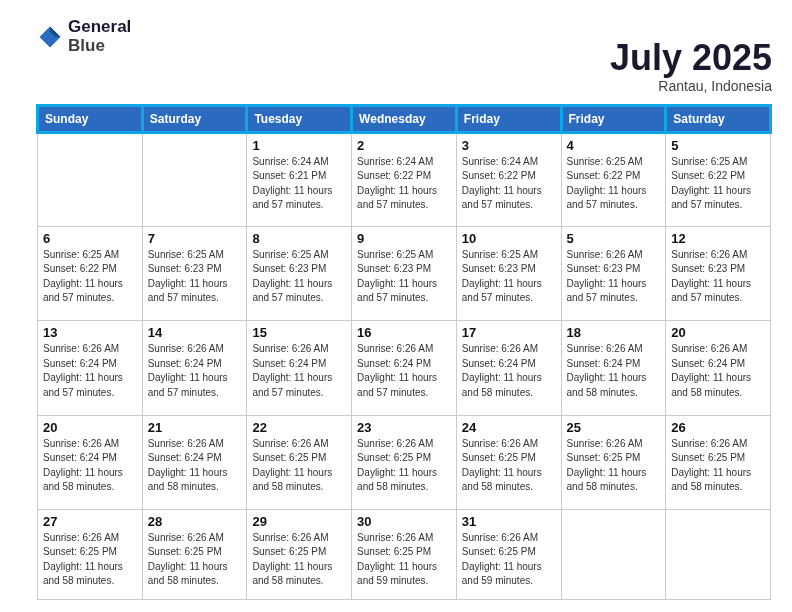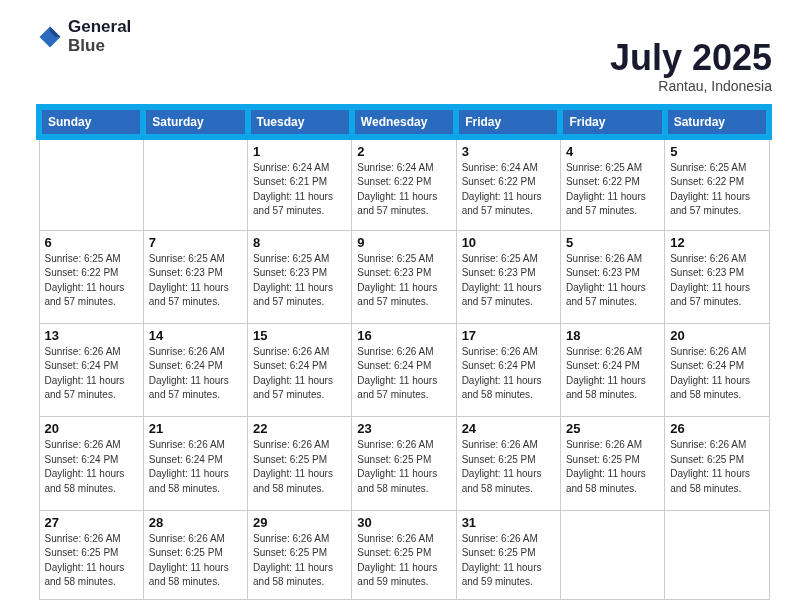--- a/index.html
+++ b/index.html
@@ -61,21 +61,21 @@
       table-layout: fixed;
       font-size: 10.5px;
     }
     .calendar th {
       background: #2a6bbf;
       color: #fff;
       text-align: left;
       padding: 5px 6px;
       font-size: 12px;
       font-weight: bold;
-      border: 6px solid #0ea5e9;
+      border: 3px solid #0ea5e9;
     }
     .calendar td {
       border: 1px solid #ccc;
       vertical-align: top;
       padding: 4px 5px;
       height: 88px;
       color: #222;
       background: #fff;
     }
     .calendar tr:last-child td {

